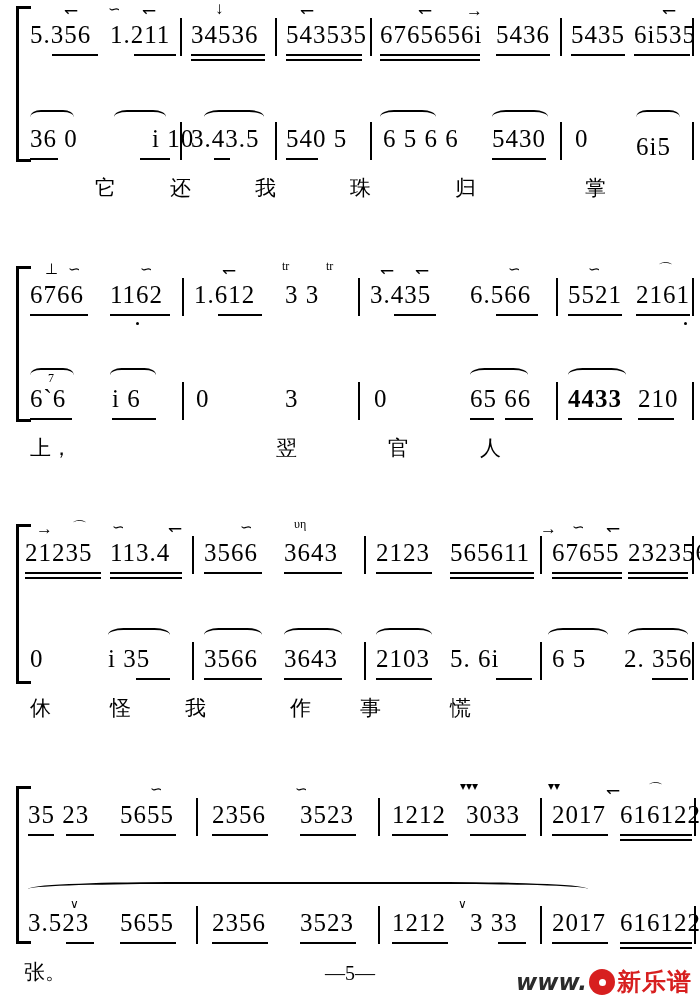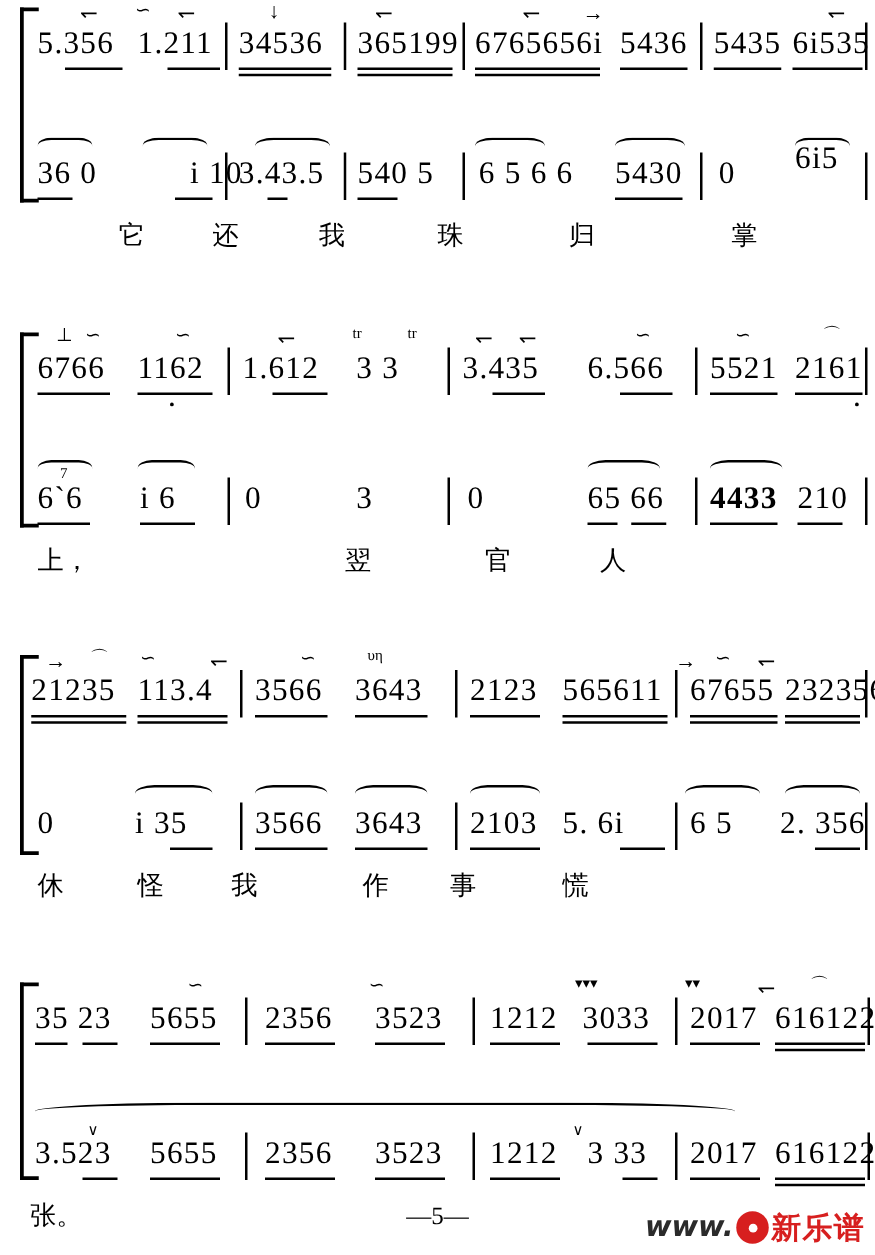--- a/index.html
+++ b/index.html
@@ -180,21 +180,21 @@
 
       <span class="cell" style="left:110px; top:8px;">1.211</span>
       <div class="beam" style="left:134px; top:40px; width:42px;"></div>
       <div class="bar" style="left:180px; top:4px; height:38px;"></div>
 
       <span class="cell" style="left:191px; top:8px;">34536</span>
       <div class="beam" style="left:191px; top:40px; width:74px;"></div>
       <div class="beam" style="left:191px; top:45px; width:74px;"></div>
       <div class="bar" style="left:275px; top:4px; height:38px;"></div>
 
-      <span class="cell" style="left:286px; top:8px;">365199</span>
+      <span class="cell" style="left:286px; top:8px;">543535</span>
       <div class="beam" style="left:286px; top:40px; width:76px;"></div>
       <div class="beam" style="left:286px; top:45px; width:76px;"></div>
       <div class="bar" style="left:370px; top:4px; height:38px;"></div>
 
       <span class="cell" style="left:380px; top:8px;">6765656i</span>
       <div class="beam" style="left:380px; top:40px; width:100px;"></div>
       <div class="beam" style="left:380px; top:45px; width:100px;"></div>
 
       <span class="cell" style="left:496px; top:8px;">5436</span>
       <div class="beam" style="left:496px; top:40px; width:54px;"></div>
@@ -232,21 +232,21 @@
       <div class="bar" style="left:370px; top:16px; height:38px;"></div>
 
       <span class="cell" style="left:383px; top:20px;">6 5 6 6</span>
 
       <span class="cell" style="left:492px; top:20px;">5430</span>
       <div class="beam" style="left:492px; top:52px; width:54px;"></div>
       <div class="bar" style="left:560px; top:16px; height:38px;"></div>
 
       <span class="cell" style="left:575px; top:20px;">0</span>
 
-      <span class="cell" style="left:636px; top:8px;text-align:center;">6i5</span>
+      <span class="cell" style="left:636px; top:28px;text-align:center;">6i5</span>
       <div class="bar" style="left:692px; top:16px; height:38px;"></div>
 
       <span class="lyric" style="left:95px; top:72px;">它</span>
       <span class="lyric" style="left:170px; top:72px;">还</span>
       <span class="lyric" style="left:255px; top:72px;">我</span>
       <span class="lyric" style="left:350px; top:72px;">珠</span>
       <span class="lyric" style="left:455px; top:72px;">归</span>
       <span class="lyric" style="left:585px; top:72px;">掌</span>
     </div>
   </div>

